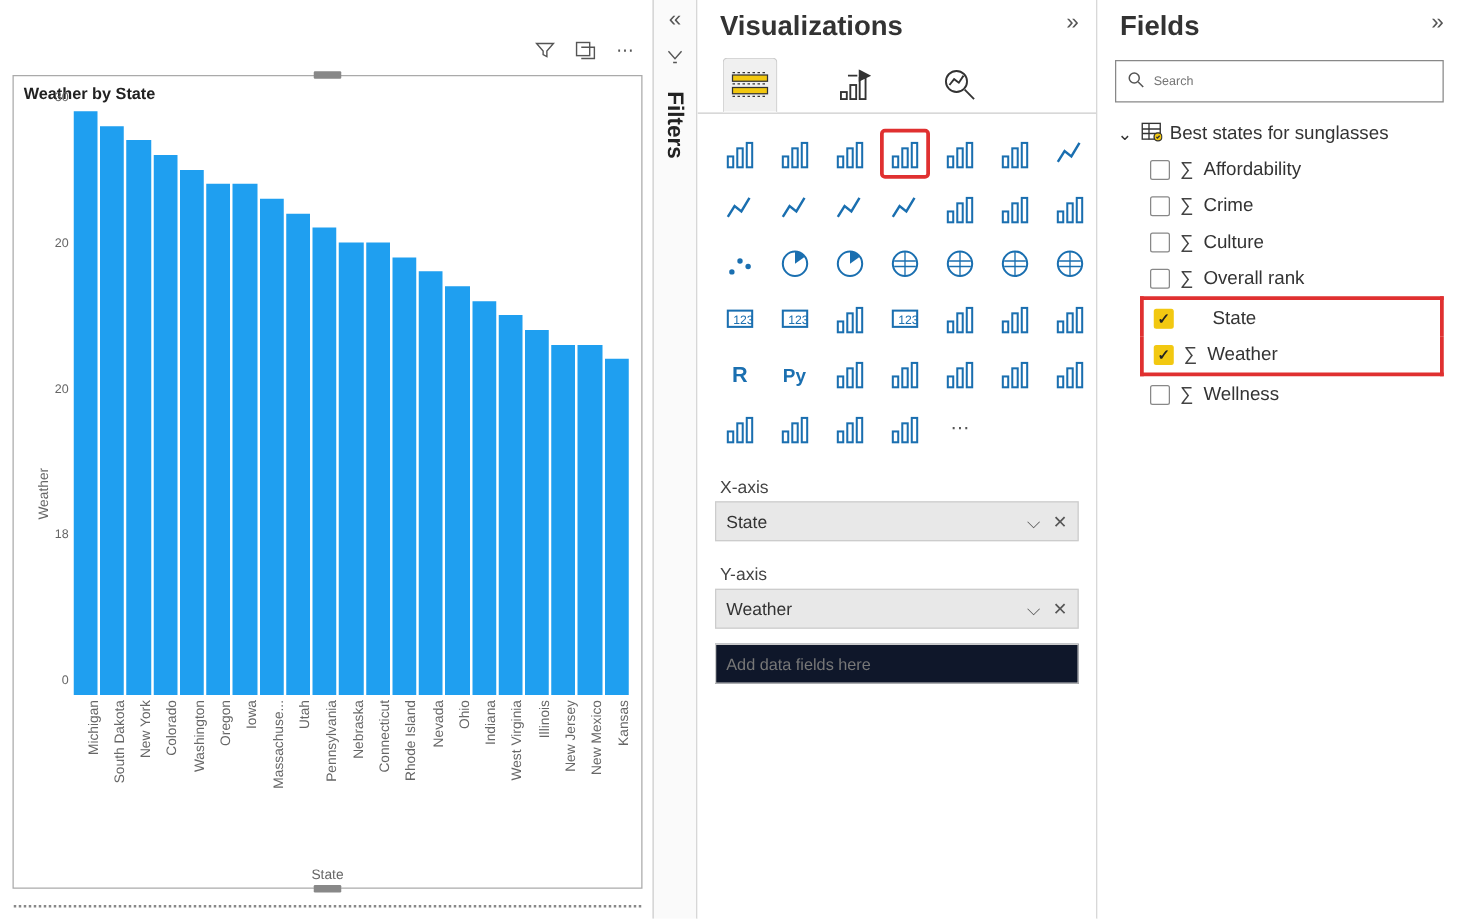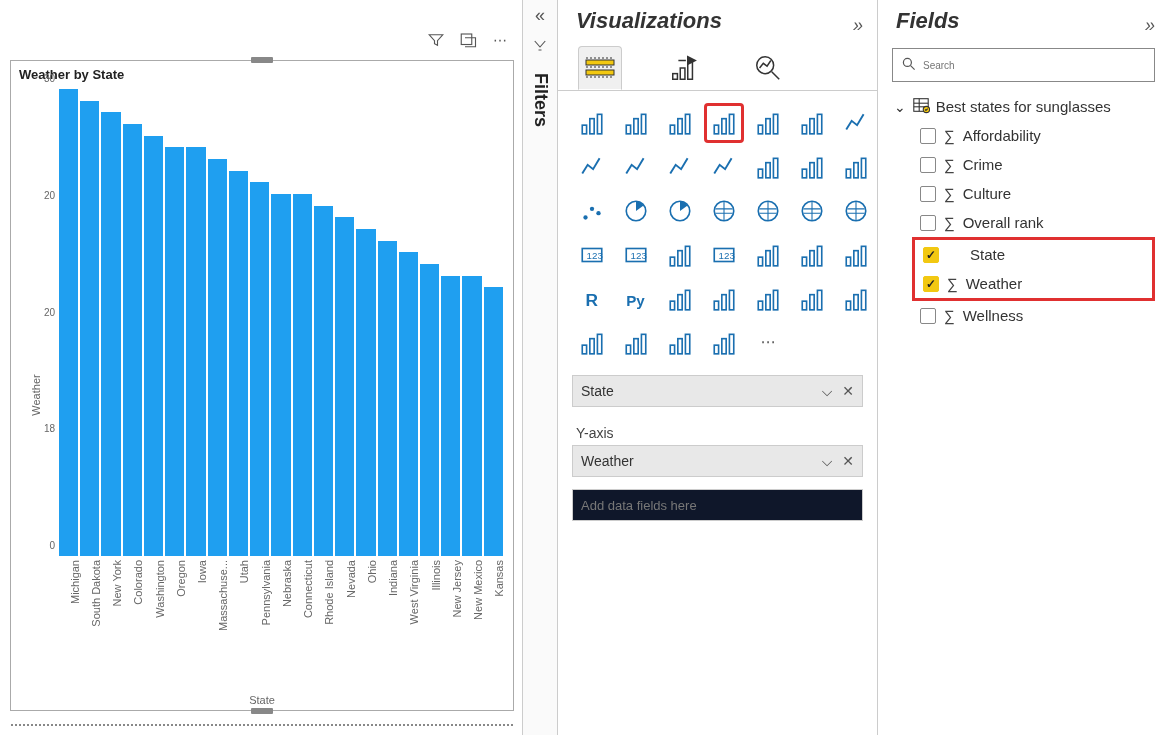--- a/index.html
+++ b/index.html
@@ -19,21 +19,21 @@
 .y-tick { position: absolute; left: -28px; font-size: 10px; color: #666; transform: translateY(-50%); width: 24px; text-align: right; }
 .bars-row { position: absolute; left: 0; right: 0; top: 0; bottom: 0; display: flex; align-items: flex-end; gap: 2px; }
 .bar { flex: 1; background: #1f9ff0; }
 .x-labels-row { position: absolute; left: 42px; right: 4px; bottom: 14px; height: 130px; display: flex; gap: 2px; }
 .x-label { flex: 1; position: relative; }
 .x-label span { position: absolute; left: 50%; top: 0; transform: rotate(-90deg) translateX(-100%); transform-origin: left top; font-size: 11px; color: #666; white-space: nowrap; }
 .filters-tab { flex: 0 0 36px; border-left: 1px solid #ccc; border-right: 1px solid #ccc; display: flex; flex-direction: column; align-items: center; padding-top: 6px; gap: 14px; background: #fafafa; }
 .filters-tab .collapse-icon { cursor: pointer; }
 .filters-label { writing-mode: vertical-rl; font-size: 18px; font-weight: 600; color: #222; }
 .viz-pane { flex: 0 0 320px; border-right: 1px solid #ccc; display: flex; flex-direction: column; background: #fff; overflow: hidden; }
-.pane-header { display: flex; justify-content: space-between; align-items: flex-end; padding: 8px 14px 4px 18px; font-style: italic; }
+.pane-header { display: flex; justify-content: space-between; align-items: flex-start; padding: 8px 14px 4px 18px; }
 .pane-title { font-size: 22px; font-weight: 600; }
 .pane-sub { font-size: 14px; padding: 2px 18px; color: #444; }
 .pane-tabs { display: flex; gap: 40px; padding: 8px 20px 0 20px; border-bottom: 1px solid #ccc; position: relative; }
 .pane-tab { width: 44px; height: 44px; display: flex; align-items: center; justify-content: center; cursor: pointer; }
 .pane-tab.active { position: relative; border: 1px solid #ccc; border-bottom: 1px solid #fff; margin-bottom: -1px; background: #f0f0f0; border-radius: 4px 4px 0 0; }
 .viz-gallery { padding: 14px 16px 10px 16px; display: grid; grid-template-columns: repeat(7, 36px); gap: 8px 8px; }
 .viz-icon { width: 36px; height: 36px; display: flex; align-items: center; justify-content: center; cursor: pointer; border-radius: 2px; }
 .viz-icon.highlighted { outline: 3px solid #e03030; outline-offset: -1px; }
 .viz-icon svg { width: 26px; height: 26px; }
 .field-wells { padding: 4px 14px; overflow-y: auto; flex: 1; }
@@ -471,20 +471,21 @@
           <rect x="17" y="4" width="4" height="18" fill="none" stroke="#1a6fb0" stroke-width="1.5"></rect>
         </svg>
       </div>
       <div class="viz-icon">
         <svg viewBox="0 0 24 24">
           <text x="5" y="16" font-size="14" fill="#555">⋯</text>
         </svg>
       </div>
     </div>
   <div class="field-wells">
+    <div class="well-label">X-axis</div>
     <div class="well-box">
       <span>State</span>
       <span class="well-actions">
           <span>⌵</span>
           <span>✕</span>
         </span>
     </div>
     <div class="well-label">Y-axis</div>
     <div class="well-box">
       <span>Weather</span>

